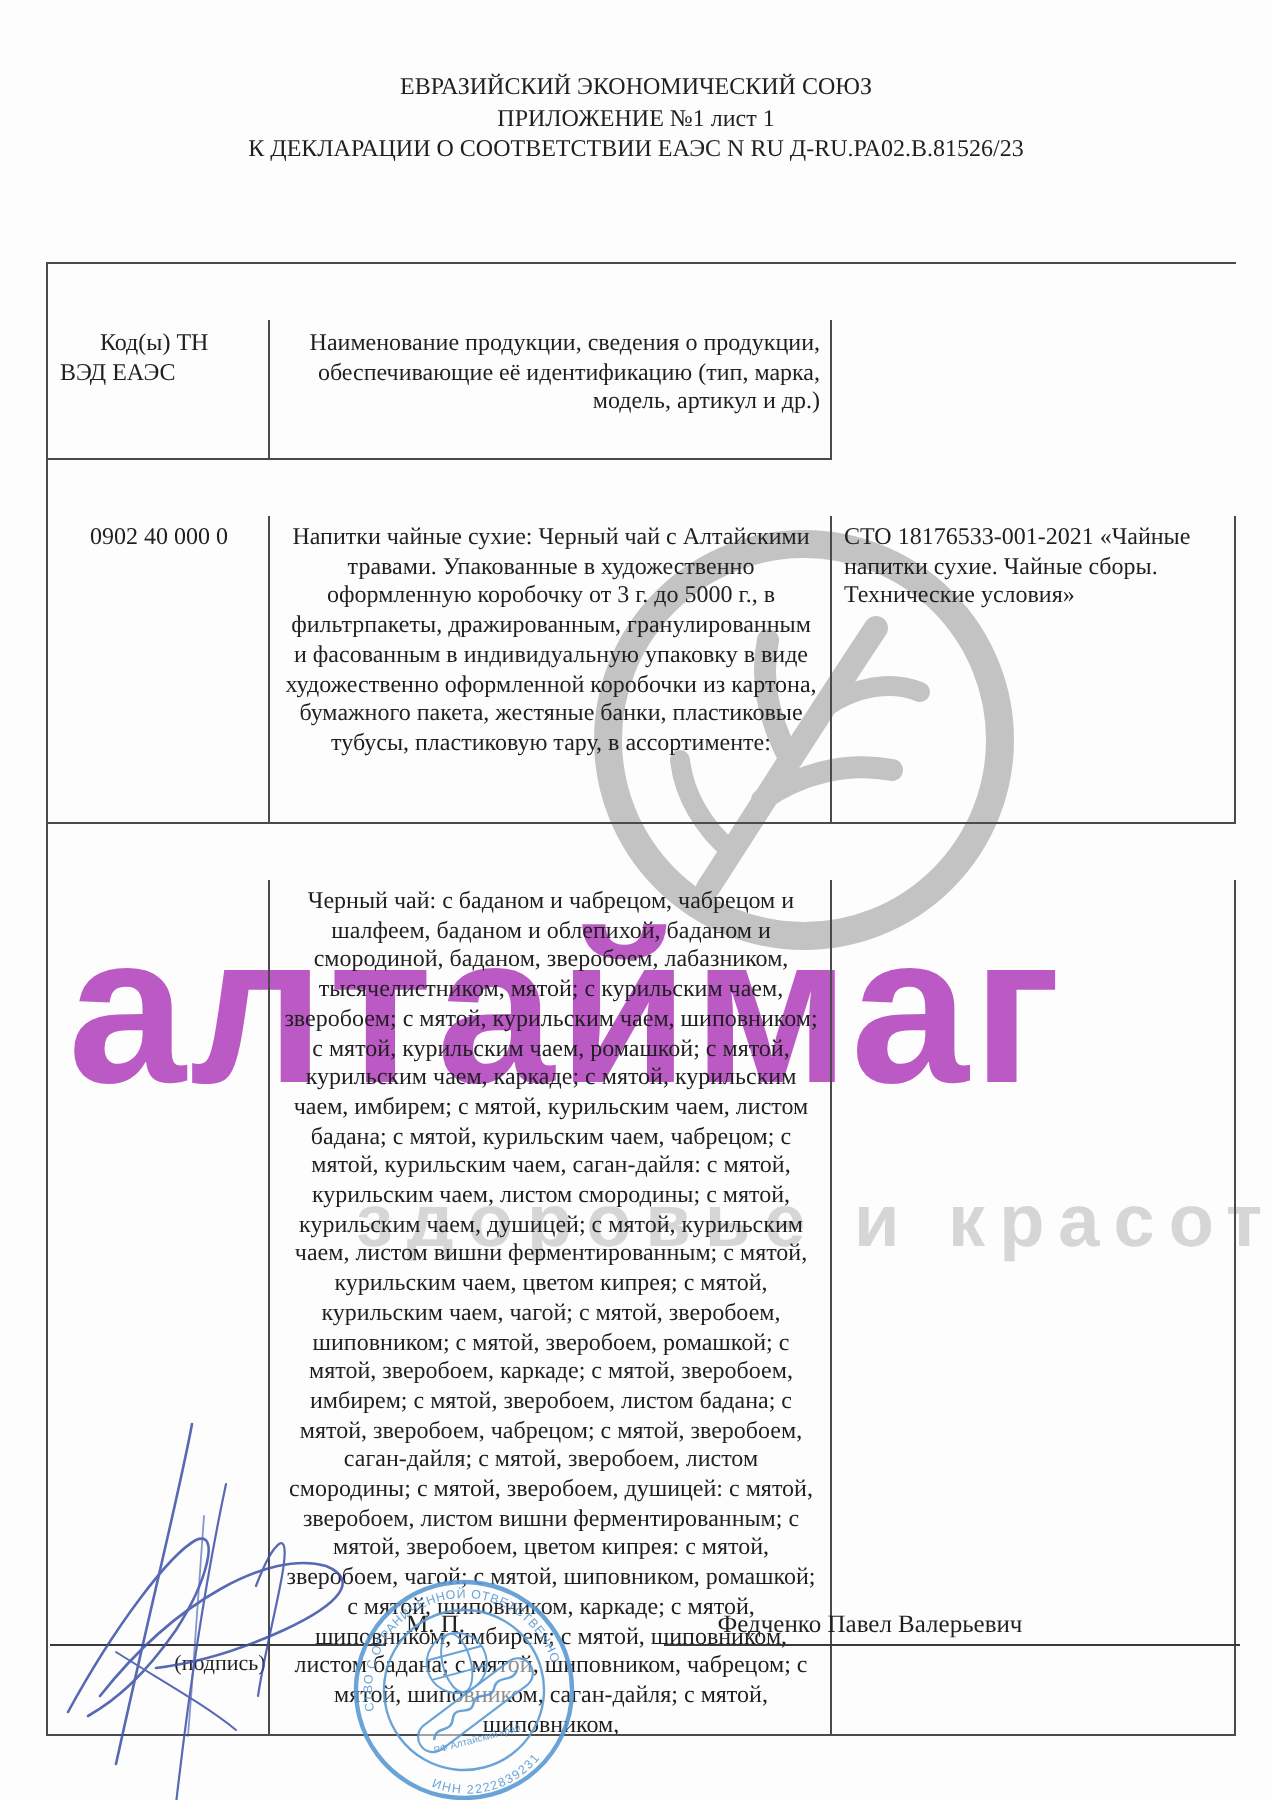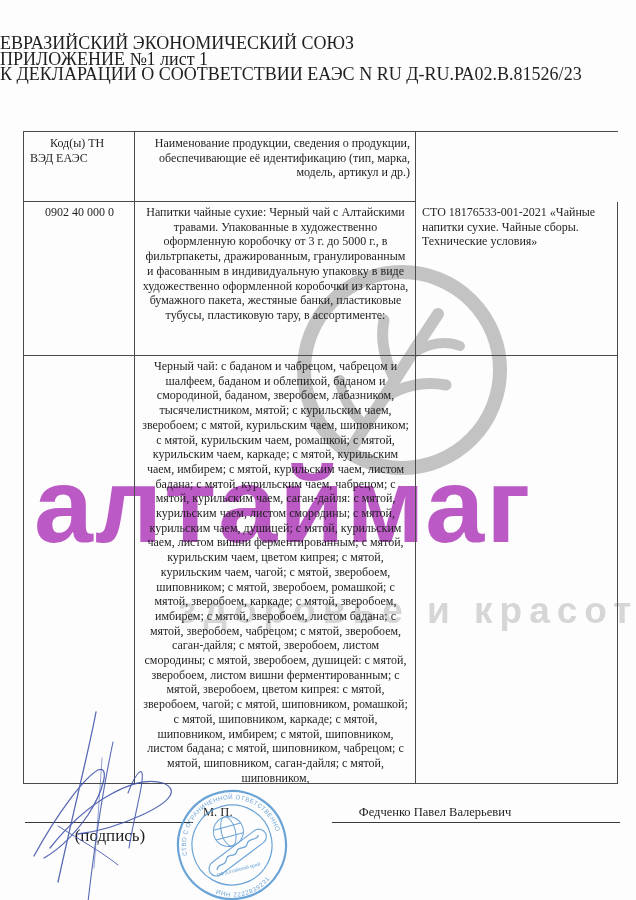--- a/index.html
+++ b/index.html
@@ -11,41 +11,41 @@
   .wm-logo{position:absolute;left:288px;top:258px;}
   .wm-brand{position:absolute;left:34px;top:452px;font-family:"Liberation Sans",sans-serif;
             font-weight:bold;font-size:106px;line-height:1;letter-spacing:2px;
             color:#a21caf;opacity:0.72;white-space:nowrap;}
   .wm-tag{position:absolute;left:178px;top:592px;font-family:"Liberation Sans",sans-serif;
           font-weight:bold;font-size:37px;line-height:1;letter-spacing:7px;
           color:#c9c9c9;opacity:0.75;white-space:nowrap;}
 
   
   .content{position:absolute;inset:0;z-index:2;}
-  .hdr{position:absolute;left:0;top:36px;width:636px;
-       font-size:18px;line-height:15.5px;}
+  .hdr{position:absolute;left:0;top:36px;width:636px;text-align:center;
+       font-size:12px;line-height:15.5px;}
 
   .tbl{position:absolute;left:23px;top:131px;width:594px;
        border-top:1.5px solid #4a4a4a;border-left:1.5px solid #4a4a4a;
        background:transparent;}
   .tr{display:flex;}
   .td{box-sizing:border-box;border-right:1.5px solid #4a4a4a;border-bottom:1.5px solid #4a4a4a;
-      padding:3px 5px 0 6px;overflow:hidden;font-size:12px;line-height:14.7px;}
+      padding:3px 5px 0 6px;overflow:hidden;font-size:12px;line-height:14.7px;margin-top:28px;}
   .c1{width:111px;text-align:center;}
   .c2{width:281px;text-align:center;}
   .c3{width:202px;}
   .tr-head .td{height:70px;text-align:right;line-height:14.5px;padding-top:4px;}
   .tr-head .c1{text-align:left;text-indent:20px;}
   .tr-1 .td{height:154px;}
   .tr-2 .td{height:428px;}
 
   
   .mp{position:absolute;left:203px;top:805px;font-size:12.5px;}
   .sig-line{position:absolute;left:25px;top:822px;width:168px;border-top:1.2px solid #3a3a3a;}
-  .sig-caption{position:absolute;left:55px;top:826px;width:110px;text-align:center;font-size:17px;}
+  .sig-caption{position:absolute;left:55px;top:826px;width:110px;text-align:center;font-size:11px;}
   .fio-line{position:absolute;left:332px;top:822px;width:288px;border-top:1.2px solid #3a3a3a;}
   .fio-name{position:absolute;left:305px;top:805px;width:260px;text-align:center;font-size:12.5px;}
   .fio-caption{position:absolute;left:305px;top:826px;width:260px;text-align:center;font-size:12.5px;}
 
   
   .overlay{position:absolute;inset:0;z-index:5;pointer-events:none;}
 </style>
 </head>
 <body>
 

